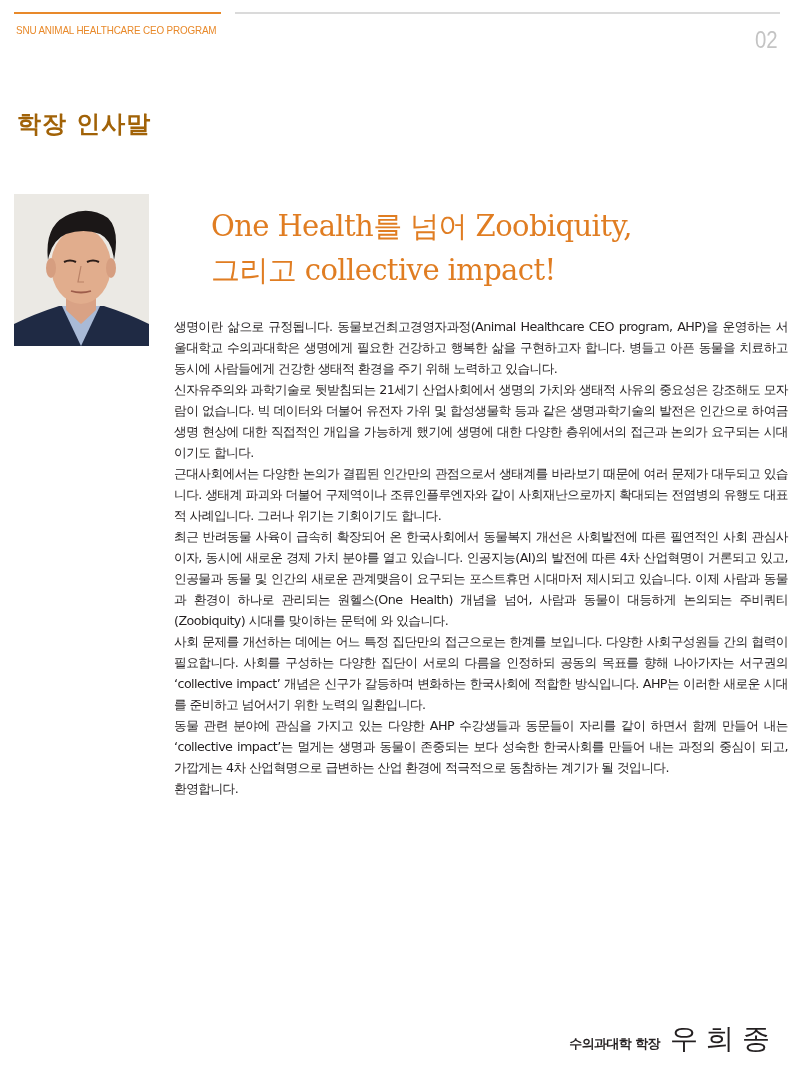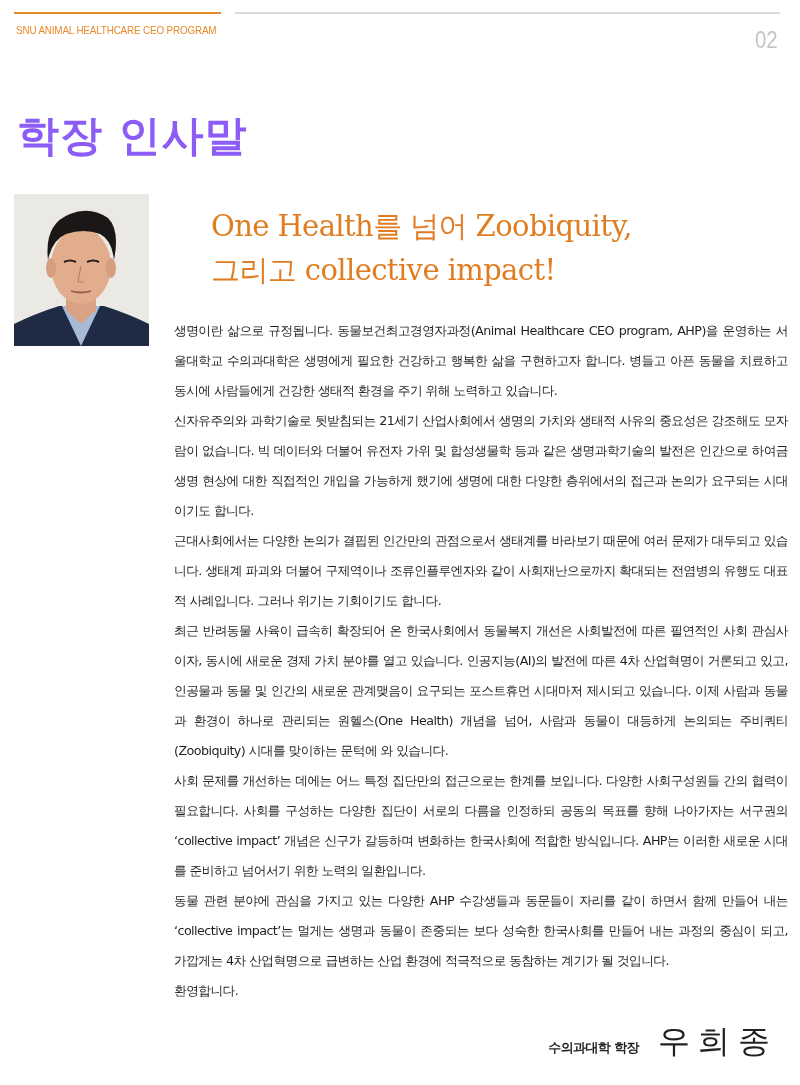--- a/index.html
+++ b/index.html
@@ -44,23 +44,23 @@
       font-size: 24px;
       color: #c4c4c4;
       transform: scaleX(0.85);
       transform-origin: right top;
     }
     .page-title {
       position: absolute;
       left: 17px; top: 108px;
       font-family: "DejaVu Sans", sans-serif;
       font-weight: bold;
-      font-size: 42px;
+      font-size: 24px;
       letter-spacing: 1px;
-      color: #8b5cf6;
+      color: #a16207;
       white-space: nowrap;
       text-align: right;
     }
     .portrait {
       position: absolute;
       left: 14px; top: 194px;
       width: 135px; height: 152px;
       background: #ecebe7;
       overflow: hidden;
     }
@@ -76,21 +76,21 @@
       white-space: nowrap;
       margin-left: 28px;
     }
     .headline span { display: block; }
     .body-text {
       position: absolute;
       left: 174px; top: 316px;
       width: 614px;
       font-family: "DejaVu Sans", sans-serif;
       font-size: 12.7px;
-      line-height: 30px;
+      line-height: 21px;
       color: #231f20;
       letter-spacing: -0.55px;
       text-align: justify;
       text-align-last: left;
     }
     .body-text p { margin: 0; }
     .signature {
       position: absolute;
       right: 22px; top: 1020px;
       white-space: nowrap;
@@ -100,24 +100,23 @@
     .signature-title {
       font-family: "DejaVu Sans", sans-serif;
       font-size: 13px;
       font-weight: bold;
       letter-spacing: -0.6px;
       margin-right: 10px;
       color: #231f20;
     }
     .signature-name {
       font-family: "DejaVu Serif", serif;
-      font-size: 32px;
+      font-size: 28px;
       letter-spacing: 8px;
       color: #231f20;
-      margin-left: 9px;
     }
   </style>
 </head>
 <body>
 
 <div class="top-rule-accent"></div>
 <div class="top-rule-gray"></div>
 
 <div class="program-label">SNU ANIMAL HEALTHCARE CEO PROGRAM</div>
 <div class="page-number">02</div>

